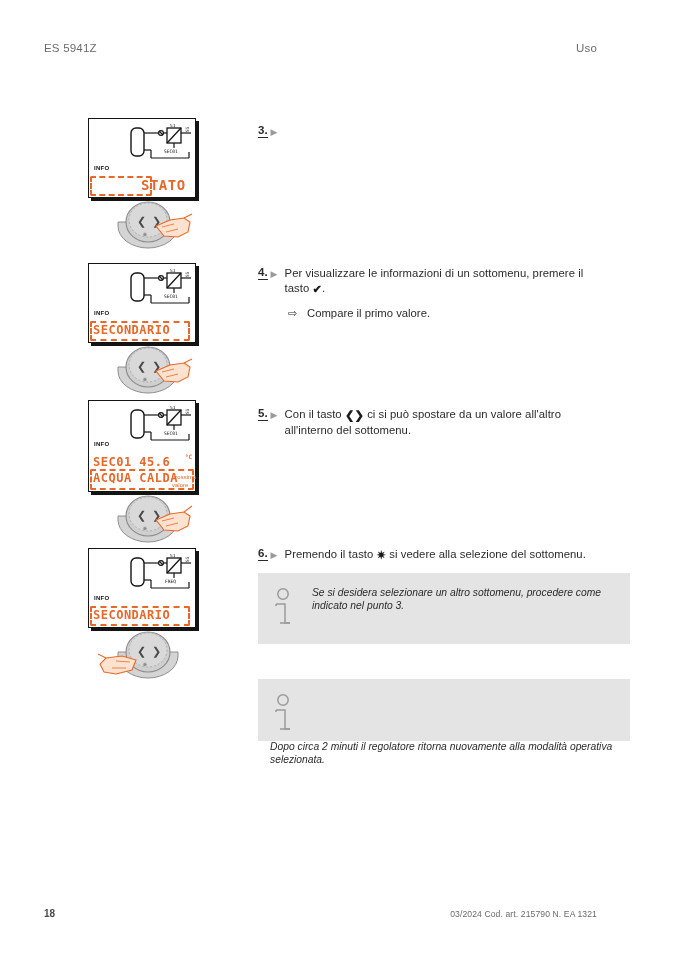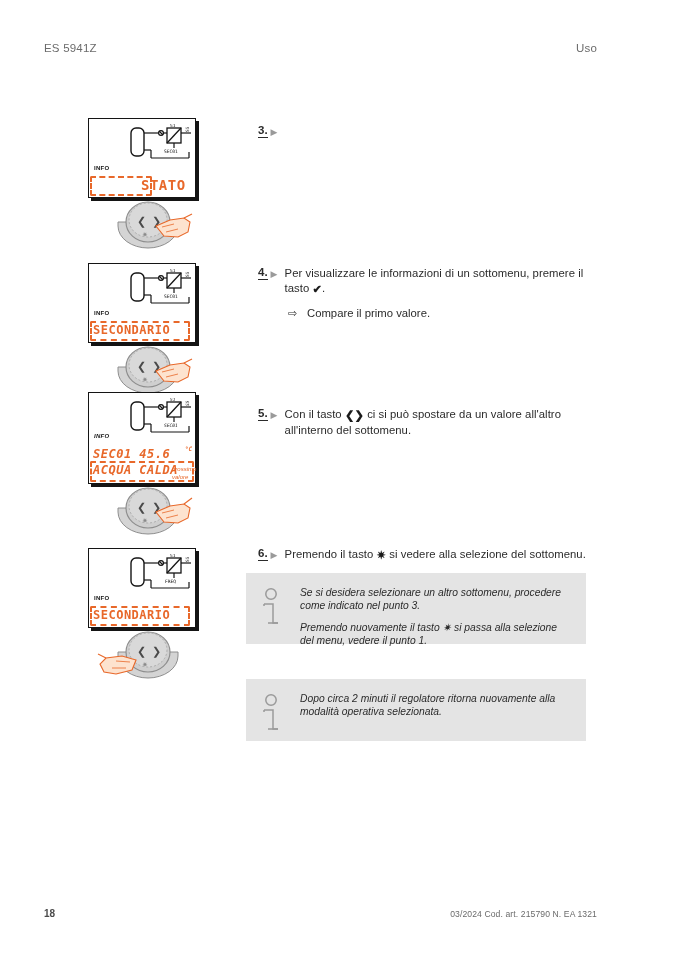--- a/index.html
+++ b/index.html
@@ -161,22 +161,22 @@
   
   .key {
     display: inline-block;
     vertical-align: -1px;
     color: #1a1a1a;
   }
 
   
   .infobox {
     position: absolute;
-    left: 246px;
-    width: 340px;
+    left: 258px;
+    width: 372px;
     background: #e4e4e4;
     box-sizing: border-box;
     display: flex;
     padding: 12px 14px 12px 12px;
   }
   .info-icon {
     flex: 0 0 auto;
     width: 42px;
     padding-top: 2px;
   }
@@ -308,21 +308,21 @@
       <span class="step-num">4.</span>
       <span class="step-arrow">▶</span>
       <span class="step-text"><span>Per visualizzare le informazioni di un sottomenu, premere il tasto </span><b class="key">✔</b><span>.</span></span>
     </div>
     <div class="sub-row">
       <span class="sub-arrow">⇨</span>
       <span class="sub-text">Compare il primo valore.</span>
     </div>
   </div>
 
-  <div class="figure" style="left:88px; top:392px;font-style:italic;">
+  <div class="figure" style="left:88px; top:400px;">
     <div class="device tall">
       <div class="lbl-info" style="bottom:44px;">INFO</div>
       <svg class="schem" viewBox="0 0 66 40">
         <rect x="2" y="4" width="13" height="28" rx="5" fill="#fff" stroke="#141414" stroke-width="1.4"></rect>
         <line x1="15" y1="9" x2="30" y2="9" stroke="#141414" stroke-width="1.2"></line>
         <line x1="15" y1="26" x2="22" y2="26" stroke="#141414" stroke-width="1.2"></line>
         <line x1="22" y1="26" x2="22" y2="34" stroke="#141414" stroke-width="1.2"></line>
         <circle cx="32" cy="9" r="2.4" fill="#fff" stroke="#141414" stroke-width="1.2"></circle>
         <line x1="30" y1="7" x2="34" y2="11" stroke="#141414" stroke-width="1.1"></line>
         <rect x="38" y="4" width="14" height="15" fill="#fff" stroke="#141414" stroke-width="1.3"></rect>
@@ -419,25 +419,24 @@
     <div class="info-icon">
       <svg width="26" height="42" viewBox="0 0 26 42">
         <circle cx="13" cy="7" r="5.2" fill="none" stroke="#9a9a9a" stroke-width="1.5"></circle>
         <path d="M6 17 L15 17 L15 36 L20 36" fill="none" stroke="#9a9a9a" stroke-width="1.5"></path>
         <path d="M6 17 L6 19" fill="none" stroke="#9a9a9a" stroke-width="1.5"></path>
         <path d="M10 36 L20 36" fill="none" stroke="#9a9a9a" stroke-width="1.5"></path>
       </svg>
     </div>
     <div class="info-body">
       <p class="info-p">Se si desidera selezionare un altro sottomenu, procedere come indicato nel punto 3.</p>
-      <p class="info-p">Premendo nuovamente il tasto ✷ si passa alla selezione del menu, vedere il punto 1.</p>
-    </div>
-  </div>
-
-  <div class="infobox" style="top:679px; height:62px;">
+    </div>
+  </div>
+
+  <div class="infobox" style="top:679px; height:62px;flex-direction:column;">
     <div class="info-icon">
       <svg width="26" height="42" viewBox="0 0 26 42">
         <circle cx="13" cy="7" r="5.2" fill="none" stroke="#9a9a9a" stroke-width="1.5"></circle>
         <path d="M6 17 L15 17 L15 36 L20 36" fill="none" stroke="#9a9a9a" stroke-width="1.5"></path>
         <path d="M6 17 L6 19" fill="none" stroke="#9a9a9a" stroke-width="1.5"></path>
         <path d="M10 36 L20 36" fill="none" stroke="#9a9a9a" stroke-width="1.5"></path>
       </svg>
     </div>
     <div class="info-body">
       <p class="info-p">Dopo circa 2 minuti il regolatore ritorna nuovamente alla modalità operativa selezionata.</p>

